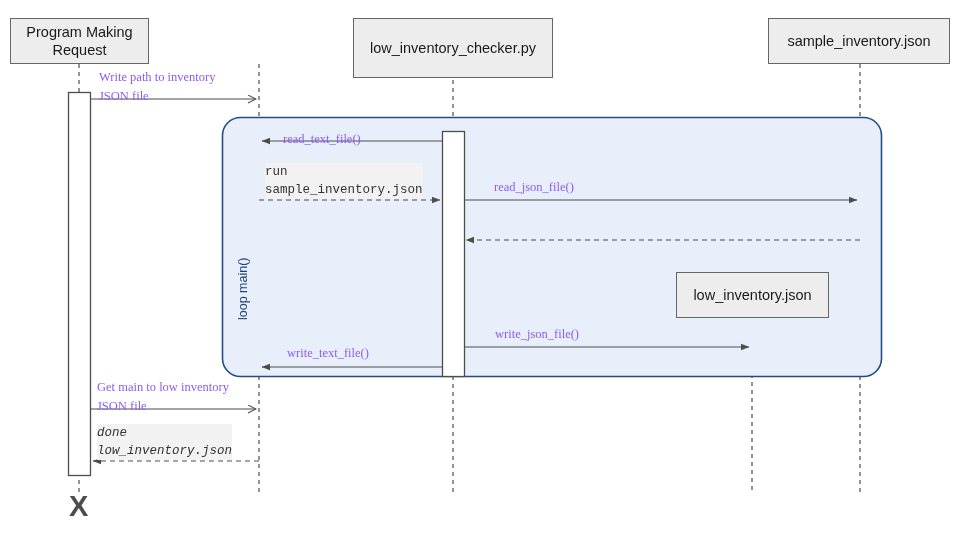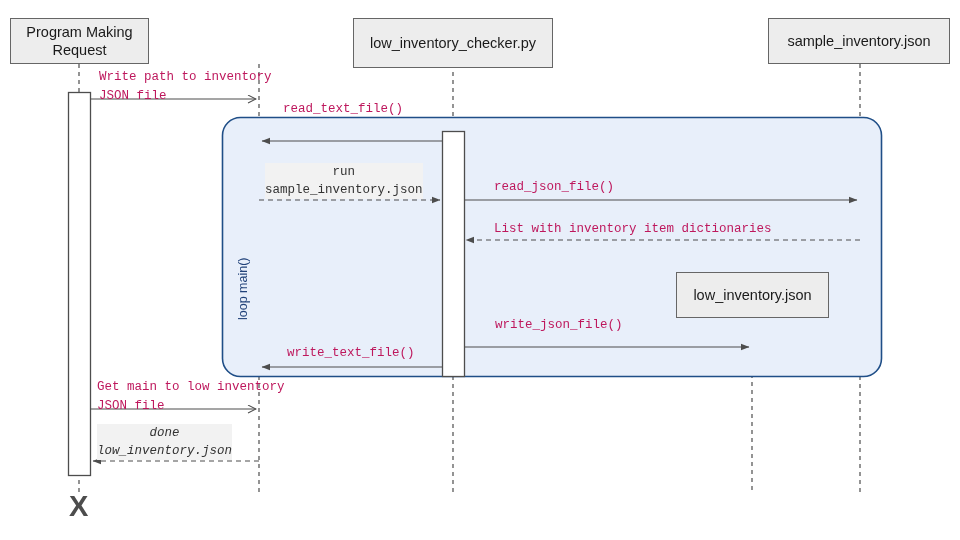--- a/index.html
+++ b/index.html
@@ -34,33 +34,32 @@
     align-items: center;
     justify-content: center;
     text-align: center;
     color: #1a1a1a;
     font-size: 14.5px;
     line-height: 1.25;
     font-family: "Liberation Sans", sans-serif;
   }
   .msg-label {
     position: absolute;
-    color: #be185d;
+    color: #8b5cf6;
     font-size: 12.5px;
     line-height: 1.5;
-    font-family: Liberation Mono, monospace;
+    font-family: Liberation Serif, serif;
     white-space: pre;
   }
   .msg-label.mono {
     font-family: "Liberation Mono", monospace;
     font-size: 12.5px;
     background: #f2f2f2;
     color: #333333;
     line-height: 1.45;
-    text-align: center;
   }
   .loop-label {
     position: absolute;
     color: #22437a;
     font-size: 12.5px;
     font-family: "Liberation Sans", sans-serif;
     transform-origin: left top;
     transform: rotate(-90deg);
     white-space: pre;
   }
@@ -128,47 +127,46 @@
 
       <line x1="259" y1="461" x2="93" y2="461" stroke-dasharray="5 4" marker-end="url(#arrowFilled)"></line>
     </g>
   </svg>
 
   <div class="participant-box" style="left:10px; top:18px; width:139px; height:46px;">
     <span>Program Making Request</span>
   </div>
 
 
-  <div class="participant-box" style="left:353px; top:18px; width:200px; height:50px;">
+  <div class="participant-box" style="left:353px; top:18px; width:200px; height:60px;">
     <span>low_inventory_checker.py</span>
   </div>
 
   <div class="participant-box" style="left:768px; top:18px; width:182px; height:46px;">
     <span>sample_inventory.json</span>
   </div>
 
   <div class="participant-box" style="left:676px; top:272px; width:153px; height:46px;">
     <span>low_inventory.json</span>
   </div>
 
   <div class="loop-label" style="left:236px; top:320px;">loop main()</div>
 
   <div class="msg-label" style="left:99px; top:68px; width:180px;">Write path to inventory
 JSON file</div>
 
-  <div class="msg-label" style="left:283px; top:100px;">read_text_file()</div>
+  <div class="msg-label" style="left:283px; top:130px;">read_text_file()</div>
 
   <div class="msg-label mono" style="left:265px; top:163px;">run
 sample_inventory.json</div>
 
   <div class="msg-label" style="left:494px; top:178px;">read_json_file()</div>
 
-  <div class="msg-label" style="left:494px; top:220px;">List with inventory item dictionaries</div>
 
-  <div class="msg-label" style="left:495px; top:316px;">write_json_file()</div>
+  <div class="msg-label" style="left:495px; top:325px;">write_json_file()</div>
 
   <div class="msg-label" style="left:287px; top:344px;text-align:center;">write_text_file()</div>
 
   <div class="msg-label" style="left:97px; top:378px; width:190px;">Get main to low inventory
 JSON file</div>
 
   <div class="msg-label mono" style="left:97px; top:424px;font-style:italic;">done
 low_inventory.json</div>
 
   <div class="destroy-x" style="left:69px; top:492px;">X</div>

